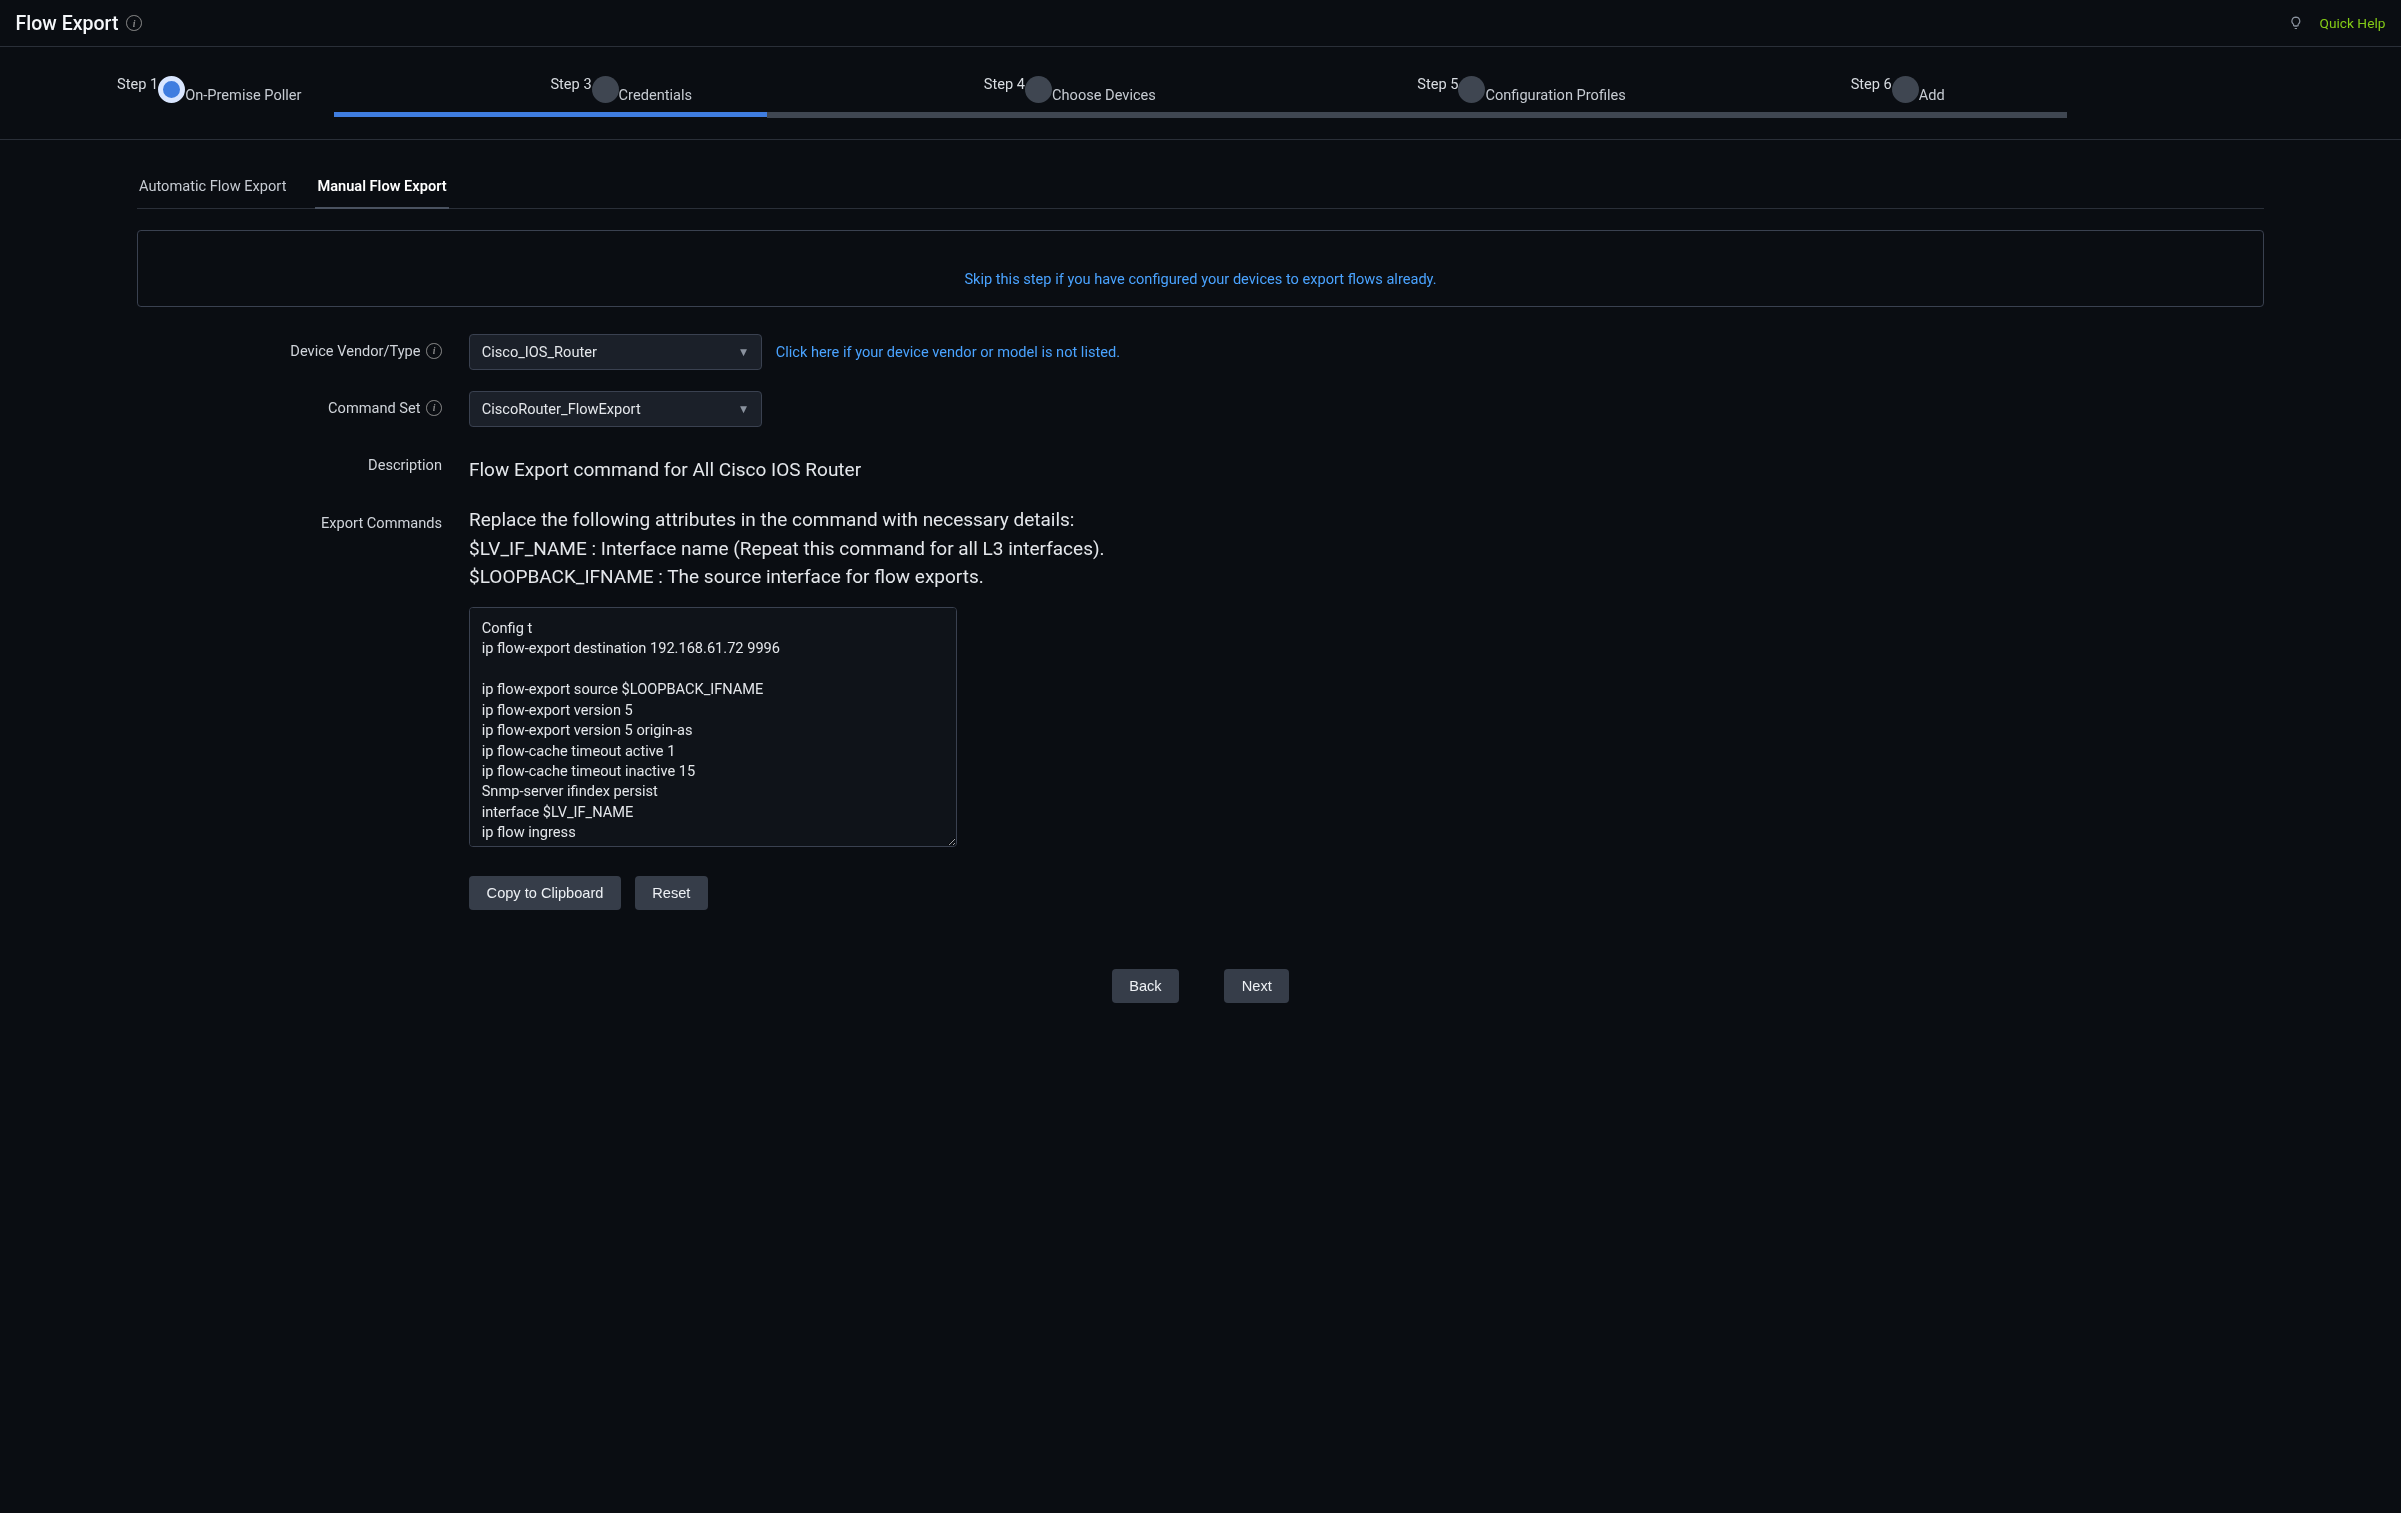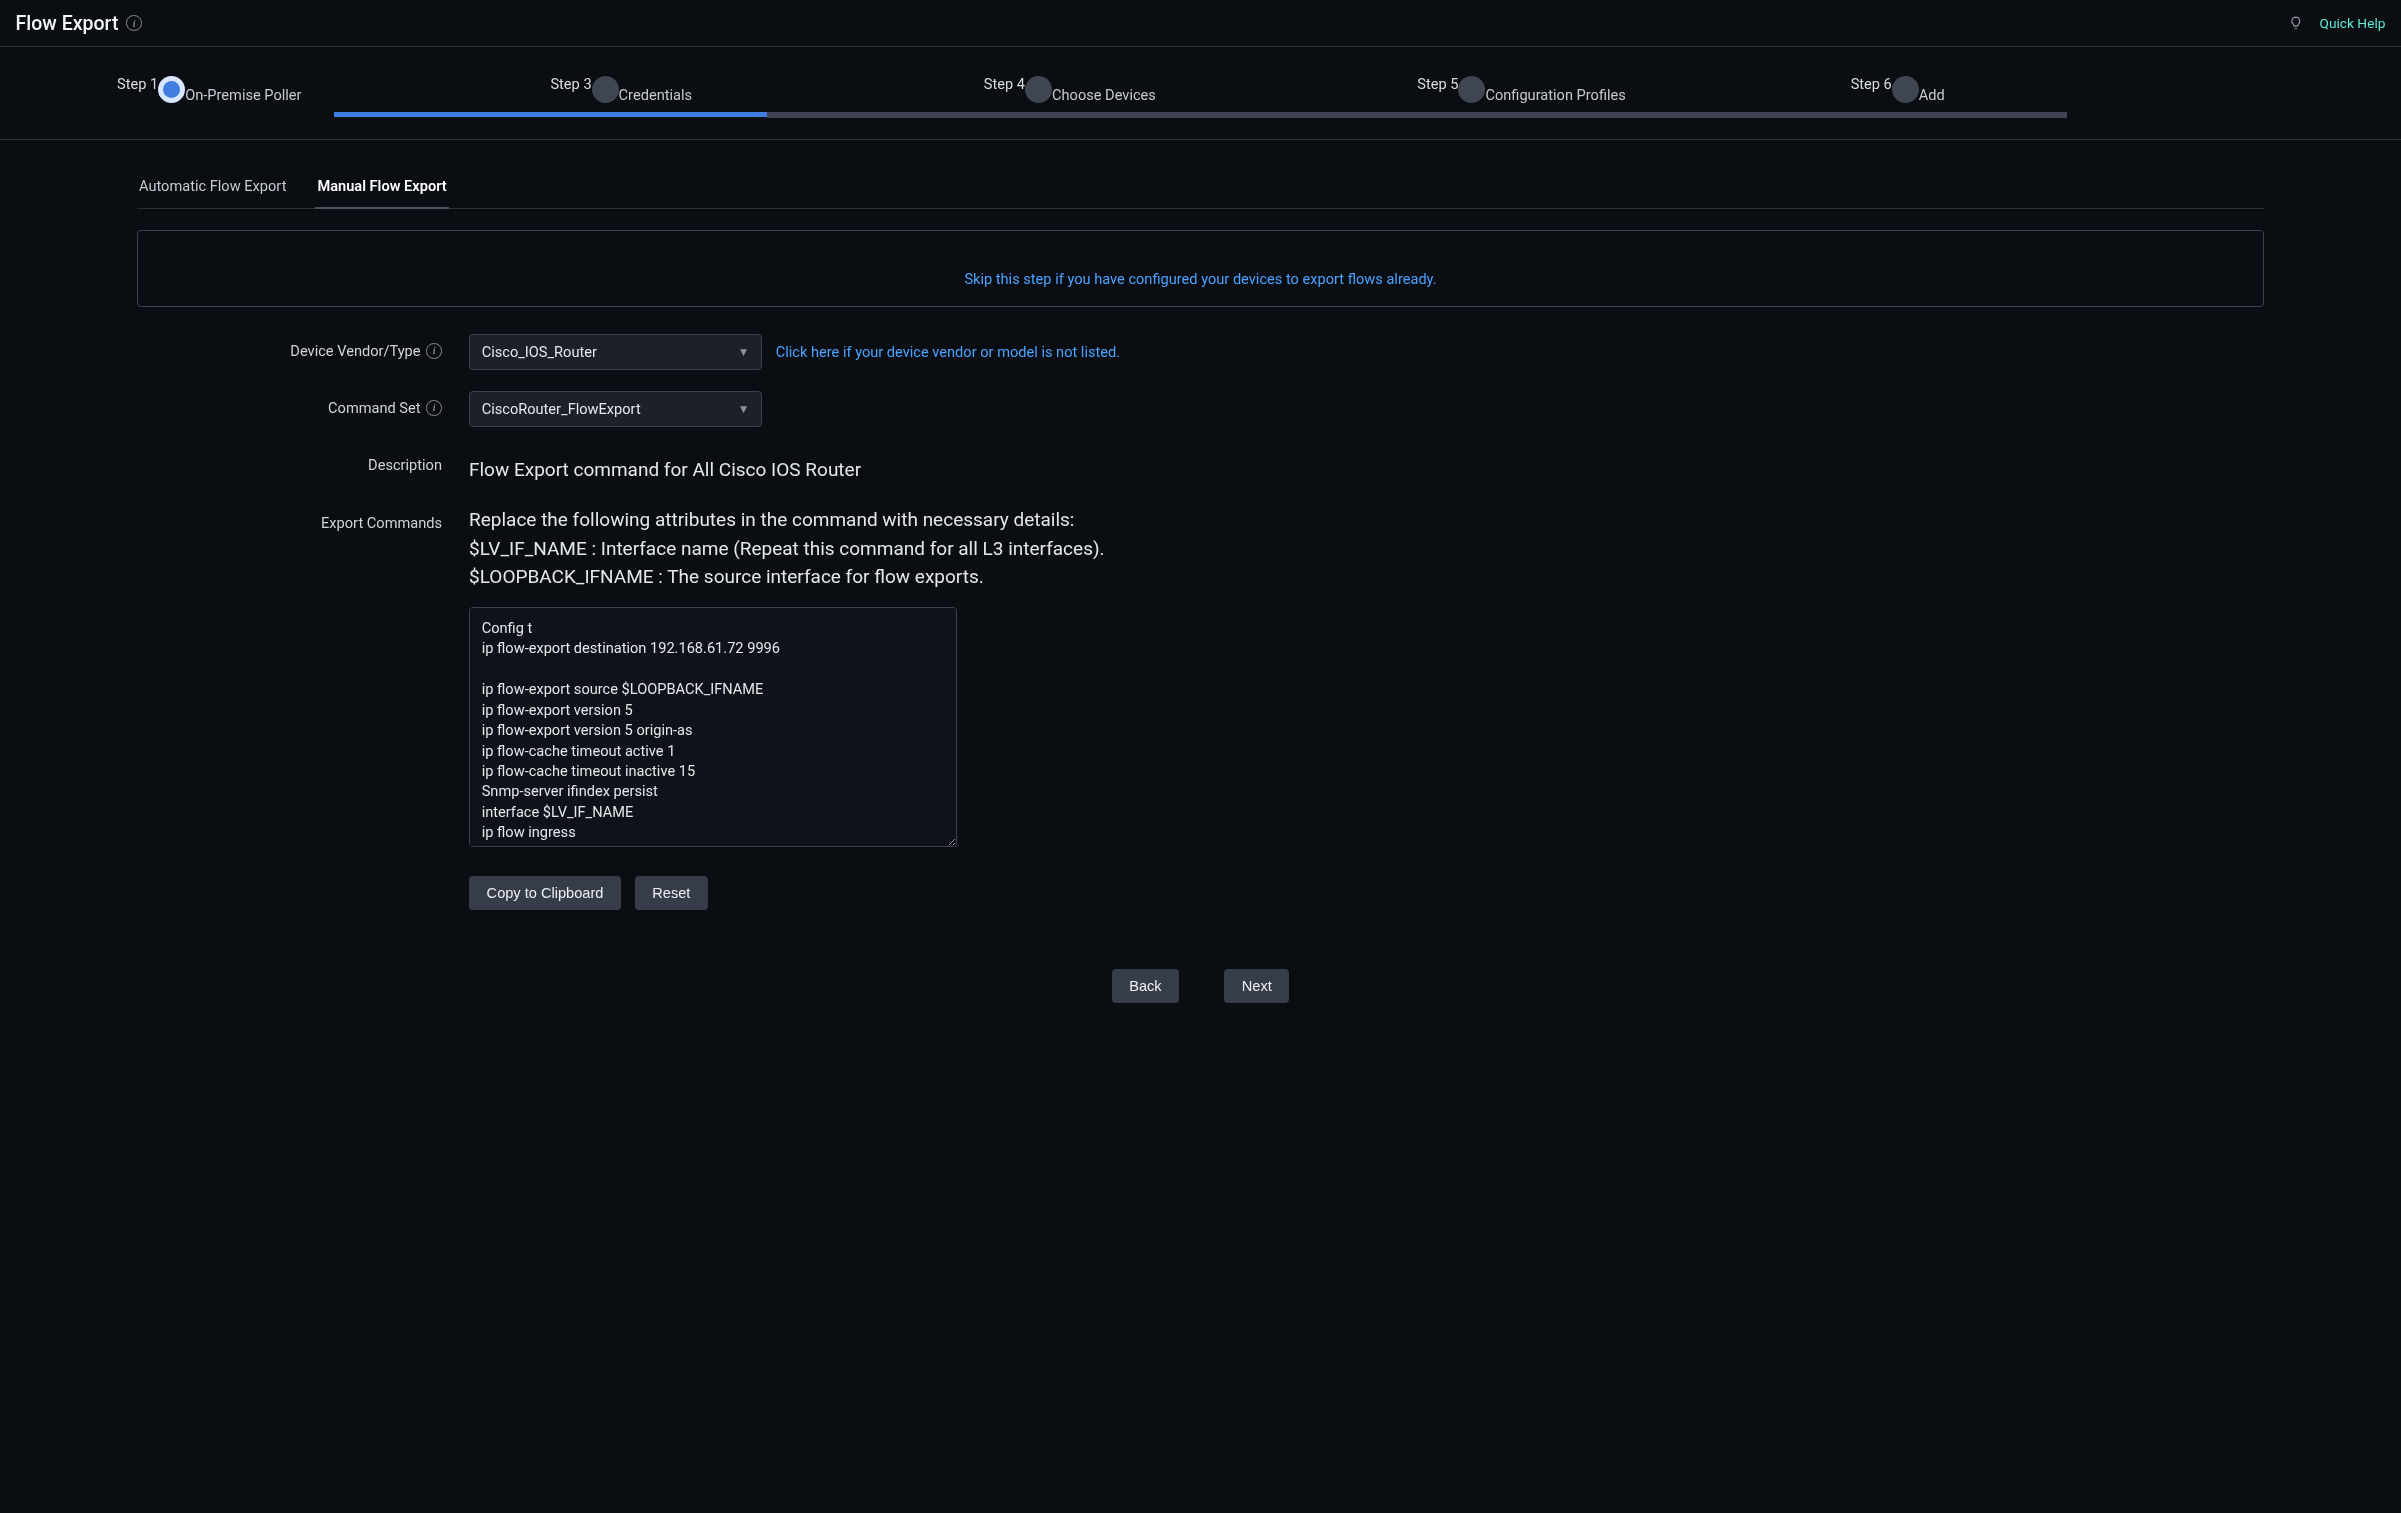--- a/index.html
+++ b/index.html
@@ -41,21 +41,21 @@
     font-size: 9.8px;
     color: #888;
     font-style: italic;
     font-family: serif;
     font-weight: bold;
   }
   .quick-help {
     display: flex;
     align-items: center;
     gap: 17px;
-    color: #5eead4;
+    color: #84cc16;
     cursor: pointer;
     font-size: 13.7px;
   }
   .bulb-icon {
     color: #8a929e;
     display:inline-flex;
   }
   .stepper-wrap {
     padding: 27px 117px 35px 117px;
     border-bottom: 1px solid #2a2f38;

